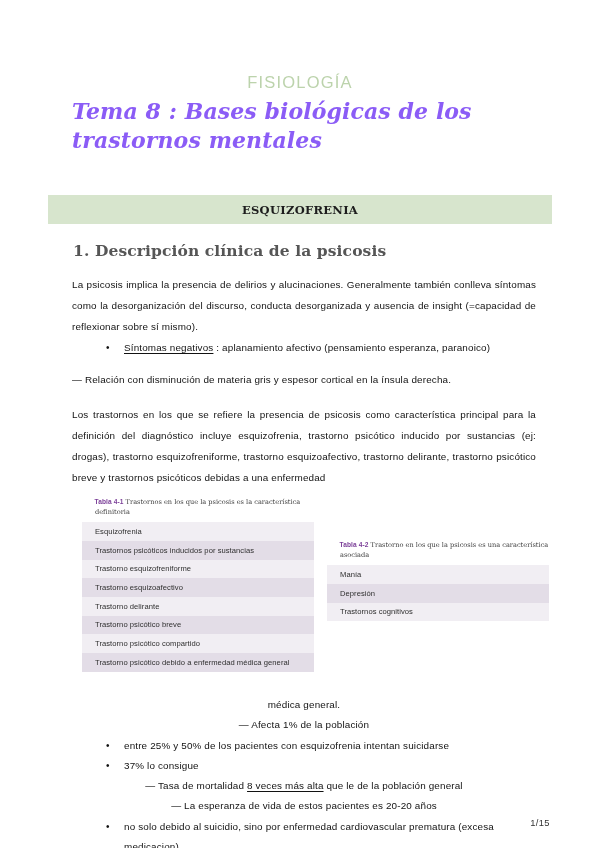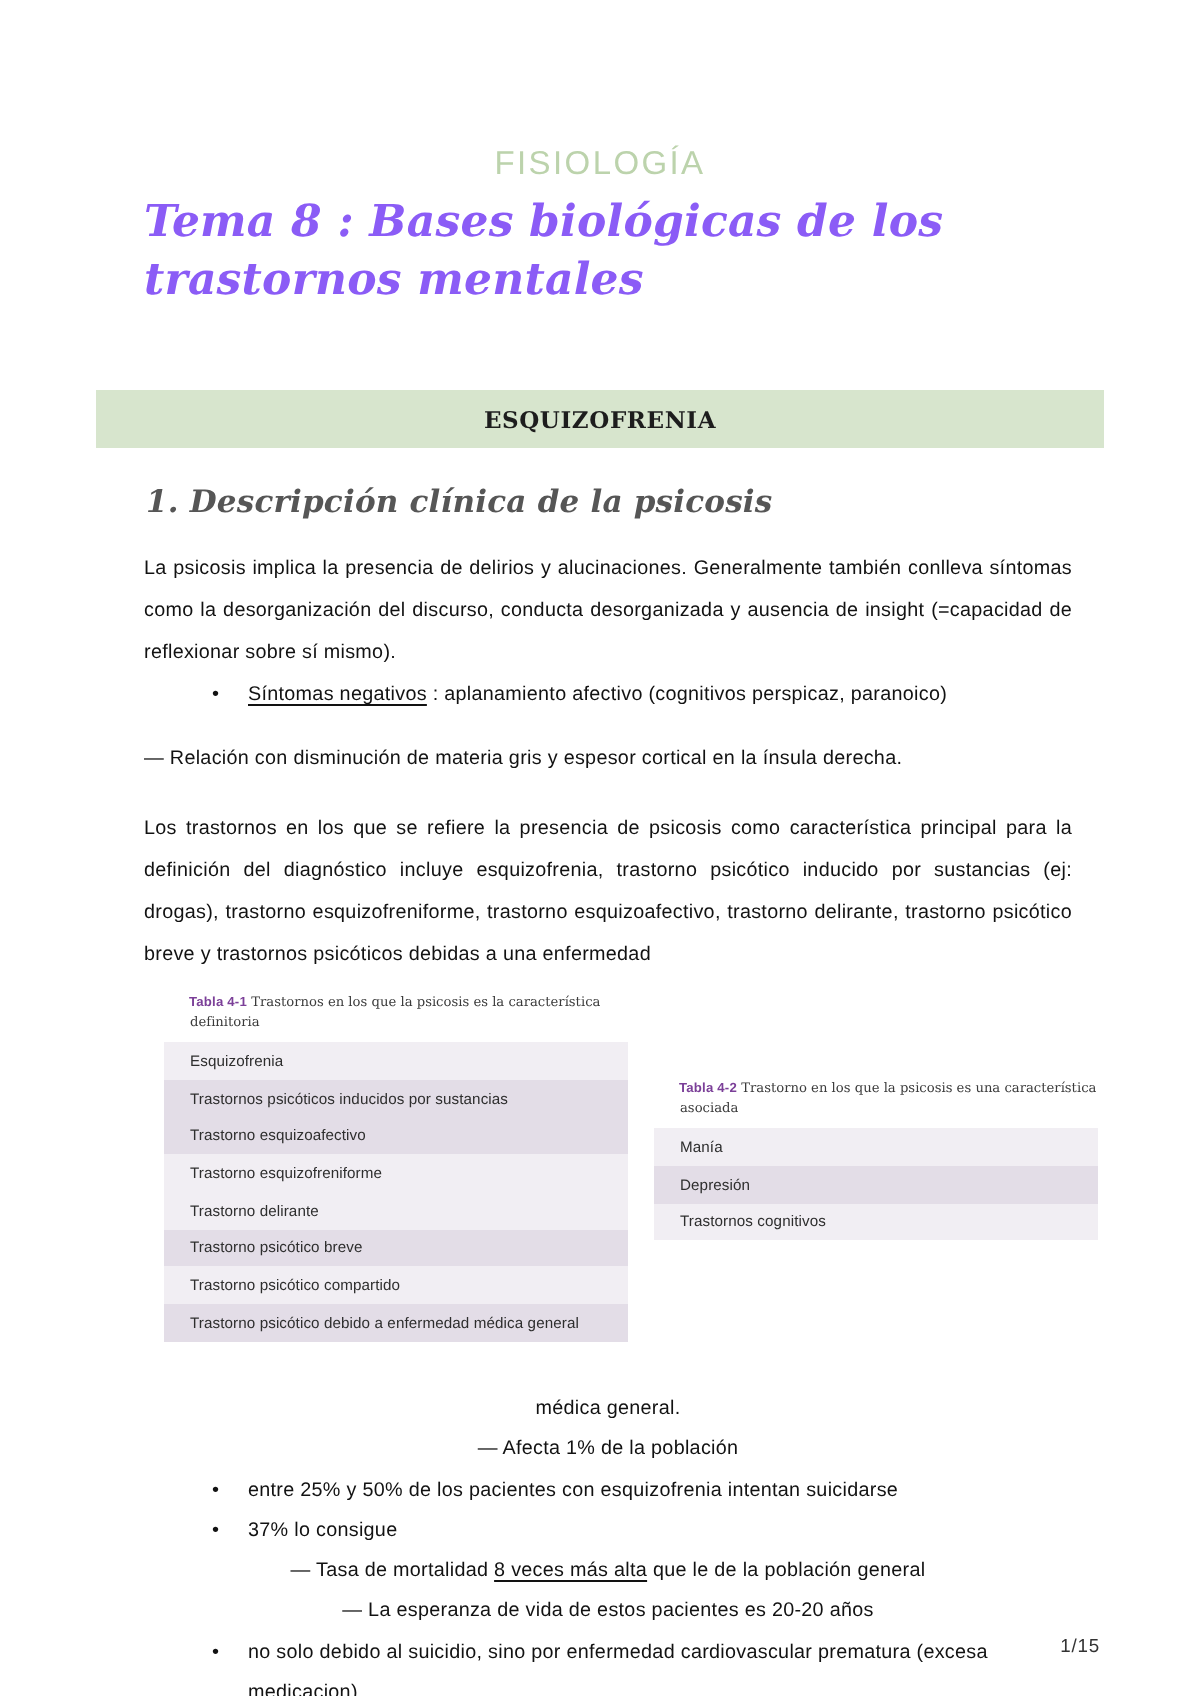--- a/index.html
+++ b/index.html
@@ -64,21 +64,20 @@
     font-size: 11.5px;
     color: #1d1d1d;
     letter-spacing: 0.3px;
   }
 
   
   .section-heading {
     margin: 17px 0 0 0;
     padding-left: 73px;
     font-family: "DejaVu Serif", serif;
-    font-style: italic;
     font-weight: 600;
     font-size: 15.5px;
     color: #565656;
     letter-spacing: 0.1px;
   }
 
   
   .content {
     padding: 0 64px 0 72px;
   }
@@ -194,39 +193,39 @@
     <span class="banner-label">ESQUIZOFRENIA</span>
   </div>
 
   <div class="section-heading">1.  Descripción clínica de la psicosis</div>
 
   <div class="content">
 
     <p class="para">La psicosis implica la presencia de delirios y alucinaciones. Generalmente también conlleva síntomas como la desorganización del discurso, conducta desorganizada y ausencia de insight (=capacidad de reflexionar sobre sí mismo).</p>
 
     <ul class="bullets">
-      <li><span class="u">Síntomas negativos</span><span> : aplanamiento afectivo (cognitivos perspicaz, paranoico)</span></li>
+      <li><span class="u">Síntomas negativos</span><span> : aplanamiento afectivo (pensamiento esperanza, paranoico)</span></li>
     </ul>
 
     <p class="para tight dash-line">— Relación con disminución de materia gris y espesor cortical en la ínsula derecha.</p>
 
     <p class="para">Los trastornos en los que se refiere la presencia de psicosis como característica principal para la definición del diagnóstico incluye esquizofrenia, trastorno psicótico inducido por sustancias (ej: drogas), trastorno esquizofreniforme, trastorno esquizoafectivo, trastorno delirante, trastorno psicótico breve y trastornos psicóticos debidas a una enfermedad</p>
 
     <div class="tables-zone">
 
       <div class="tbl" id="table-4-1">
         <div class="tbl-caption">
           <span class="tbl-num">Tabla 4-1</span>
           <span class="tbl-desc">Trastornos en los que la psicosis es la característica definitoria</span>
         </div>
         <div class="tbl-rows">
           <div class="tbl-row odd">Esquizofrenia</div>
           <div class="tbl-row even">Trastornos psicóticos inducidos por sustancias</div>
+          <div class="tbl-row odd">Trastorno esquizofreniforme</div>
           <div class="tbl-row even">Trastorno esquizoafectivo</div>
-          <div class="tbl-row odd">Trastorno esquizofreniforme</div>
           <div class="tbl-row odd">Trastorno delirante</div>
           <div class="tbl-row even">Trastorno psicótico breve</div>
           <div class="tbl-row odd">Trastorno psicótico compartido</div>
           <div class="tbl-row even">Trastorno psicótico debido a enfermedad médica general</div>
         </div>
       </div>
 
       <div class="tbl" id="table-4-2">
         <div class="tbl-caption">
           <span class="tbl-num">Tabla 4-2</span>

